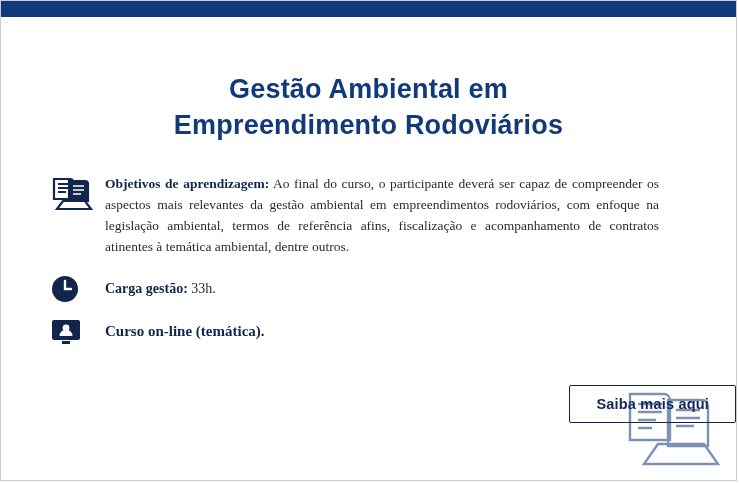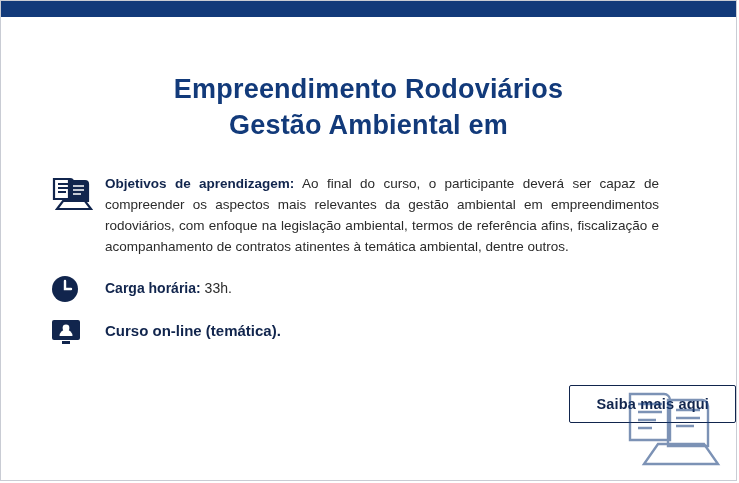--- a/index.html
+++ b/index.html
@@ -43,20 +43,21 @@
     letter-spacing: 0.2px;
   }
   .title .line {
     display: block;
   }
   .content {
     position: absolute;
     top: 172px;
     left: 48px;
     width: 610px;
+    font-family: Liberation Serif, serif;
   }
   .row {
     display: flex;
     align-items: flex-start;
     margin-bottom: 14px;
   }
   .row .icon {
     width: 56px;
     flex: 0 0 56px;
     display: flex;
@@ -117,22 +118,22 @@
   svg { display: block; }
 </style>
 </head>
 <body>
 
 <div class="card">
 
   <div class="top-bar"></div>
 
   <div class="title">
+    <span class="line">Gestão Ambiental em</span>
     <span class="line">Empreendimento Rodoviários</span>
-    <span class="line">Gestão Ambiental em</span>
   </div>
 
   <div class="content">
 
     <div class="row row-objectives">
       <div class="icon">
         <svg width="48" height="40" viewBox="0 0 48 40" xmlns="http://www.w3.org/2000/svg">
           <g fill="none" stroke="#11254d" stroke-width="2.2">
             <path d="M5 4 h16 a3 3 0 0 1 3 3 v17 h-19 z" fill="#ffffff"></path>
             <path d="M9 9 h11 M9 13 h11 M9 17 h8"></path>
@@ -148,21 +149,21 @@
     </div>
 
     <div class="row row-hours">
       <div class="icon">
         <svg width="32" height="32" viewBox="0 0 32 32" xmlns="http://www.w3.org/2000/svg">
           <circle cx="16" cy="16" r="13" fill="#11254d"></circle>
           <path d="M16 8 v8 h6" fill="none" stroke="#ffffff" stroke-width="2.4" stroke-linecap="round"></path>
         </svg>
       </div>
       <div class="text">
-        <b>Carga horária:</b><span> 33h.</span>
+        <b>Carga gestão:</b><span> 33h.</span>
       </div>
     </div>
 
     <div class="row row-mode">
       <div class="icon">
         <svg width="34" height="30" viewBox="0 0 34 30" xmlns="http://www.w3.org/2000/svg">
           <rect x="3" y="3" width="28" height="20" rx="2" fill="#11254d"></rect>
           <circle cx="17" cy="11" r="3.4" fill="#ffffff"></circle>
           <path d="M10.5 19 a6.5 6.5 0 0 1 13 0 z" fill="#ffffff"></path>
           <rect x="13" y="24" width="8" height="3" fill="#11254d"></rect>

